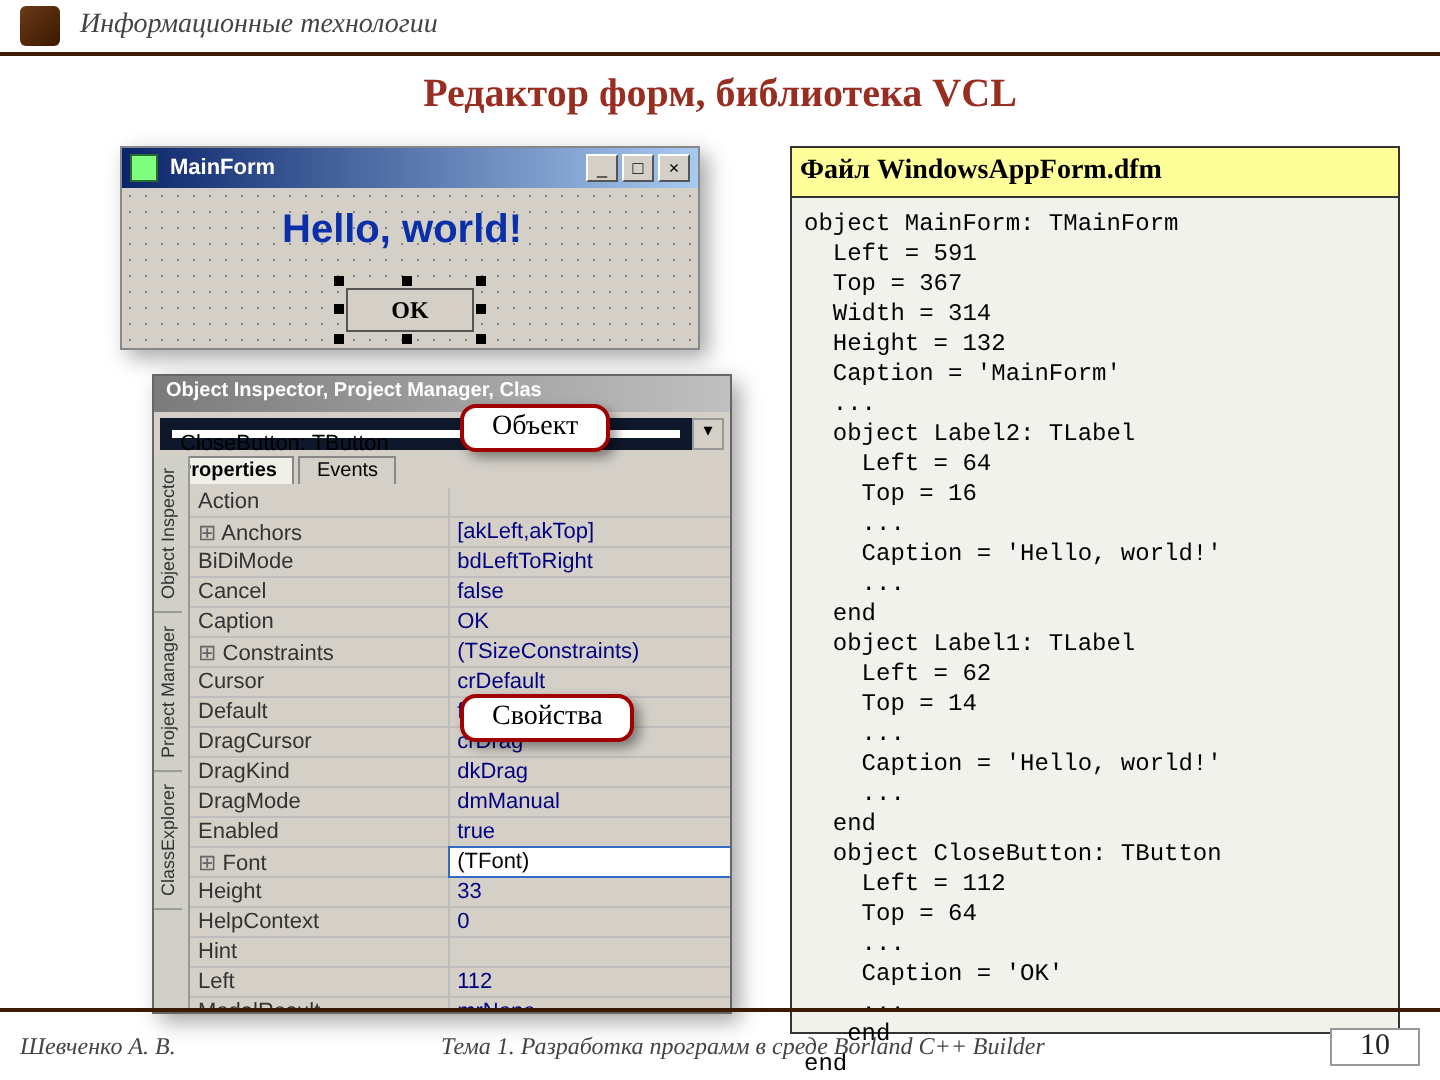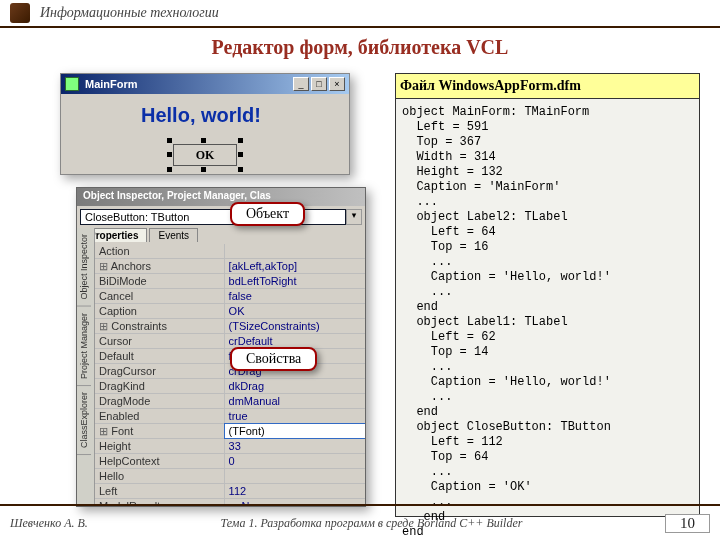--- a/index.html
+++ b/index.html
@@ -18,21 +18,21 @@
   .winbtn { width: 16px; height: 14px; background: #d4d0c8; border: 1px solid #fff; border-right-color:#555; border-bottom-color:#555; margin-left: 2px; font-family: Arial; font-size: 9px; line-height: 12px; text-align: center; }
   .form-body { height: 80px; background-image: radial-gradient(circle,#888 0.5px,transparent 0.5px); background-size: 8px 8px; background-color:#d4d0c8; position: relative; }
   .hello { position: absolute; left: 80px; top: 10px; font-family: Verdana, sans-serif; font-weight: bold; color: #0b2fa8; font-size: 20px; }
   .okbtn { position: absolute; left: 112px; top: 50px; width: 64px; height: 22px; background: #d4d0c8; border: 1px solid #555; font-family: Tahoma; font-size: 12px; font-weight: bold; }
   .handles { position: absolute; left: 108px; top: 46px; width: 72px; height: 30px; pointer-events:none;}
   .handle { position: absolute; width: 5px; height: 5px; background: #000; }
   
   .inspector { position: absolute; left: 76px; top: 120px; width: 290px; height: 320px; background:#d4d0c8; border:1px solid #666; box-shadow: 4px 4px 10px rgba(0,0,0,0.35); font-family: Tahoma, sans-serif; font-size: 11px; overflow:hidden;}
   .insp-titlebar { height: 18px; background: linear-gradient(to right,#7b7b7b,#c0c0c0); color:#fff; font-size:10px; font-weight:bold; padding:2px 6px;}
   .insp-select { margin:3px; display:flex;}
-  .insp-select .sel { flex:1; background:#fff; border:1px solid #0f172a; padding:1px 4px; font-size:11px; height:16px;}
+  .insp-select .sel { flex:1; background:#fff; border:6px solid #0f172a; padding:1px 4px; font-size:11px; height:16px;}
   .insp-select .dd { width:16px; height:16px; background:#d4d0c8; border:1px solid #999; text-align:center; font-size:9px;}
   .insp-tabs { display:flex; padding:0 3px;}
   .insp-tab { border:1px solid #888; border-bottom:none; padding:1px 8px; background:#d4d0c8; font-size:10px; margin-right:2px;}
   .insp-tab.active { background:#f0f0e8; font-weight:bold;}
   .side-tabs { position:absolute; left:0; top:40px; bottom:0; width:18px; background:#d0d0c8; border-right:1px solid #999;}
   .side-tab { writing-mode: vertical-rl; transform: rotate(180deg); font-size:9px; padding:6px 2px; border-top:1px solid #999; color:#333;}
   .prop-grid { position:absolute; left:18px; right:0; top:56px; bottom:0; overflow:auto;}
   .prop-row { display:flex; border-bottom:1px solid #bdbdbd; height:15px;}
   .prop-name { width:48%; padding:1px 4px; border-right:1px solid #bdbdbd; color:#333;}
   .prop-name.expand::before { content:"⊞ "; color:#666;}
@@ -159,21 +159,21 @@
         </div>
         <div class="prop-row">
           <div class="prop-name">Height</div>
           <div class="prop-val navy">33</div>
         </div>
         <div class="prop-row">
           <div class="prop-name">HelpContext</div>
           <div class="prop-val navy">0</div>
         </div>
         <div class="prop-row">
-          <div class="prop-name">Hello</div>
+          <div class="prop-name">Hint</div>
           <div class="prop-val"></div>
         </div>
         <div class="prop-row">
           <div class="prop-name">Left</div>
           <div class="prop-val navy">112</div>
         </div>
         <div class="prop-row">
           <div class="prop-name">ModalResult</div>
           <div class="prop-val navy">mrNone</div>
         </div>

